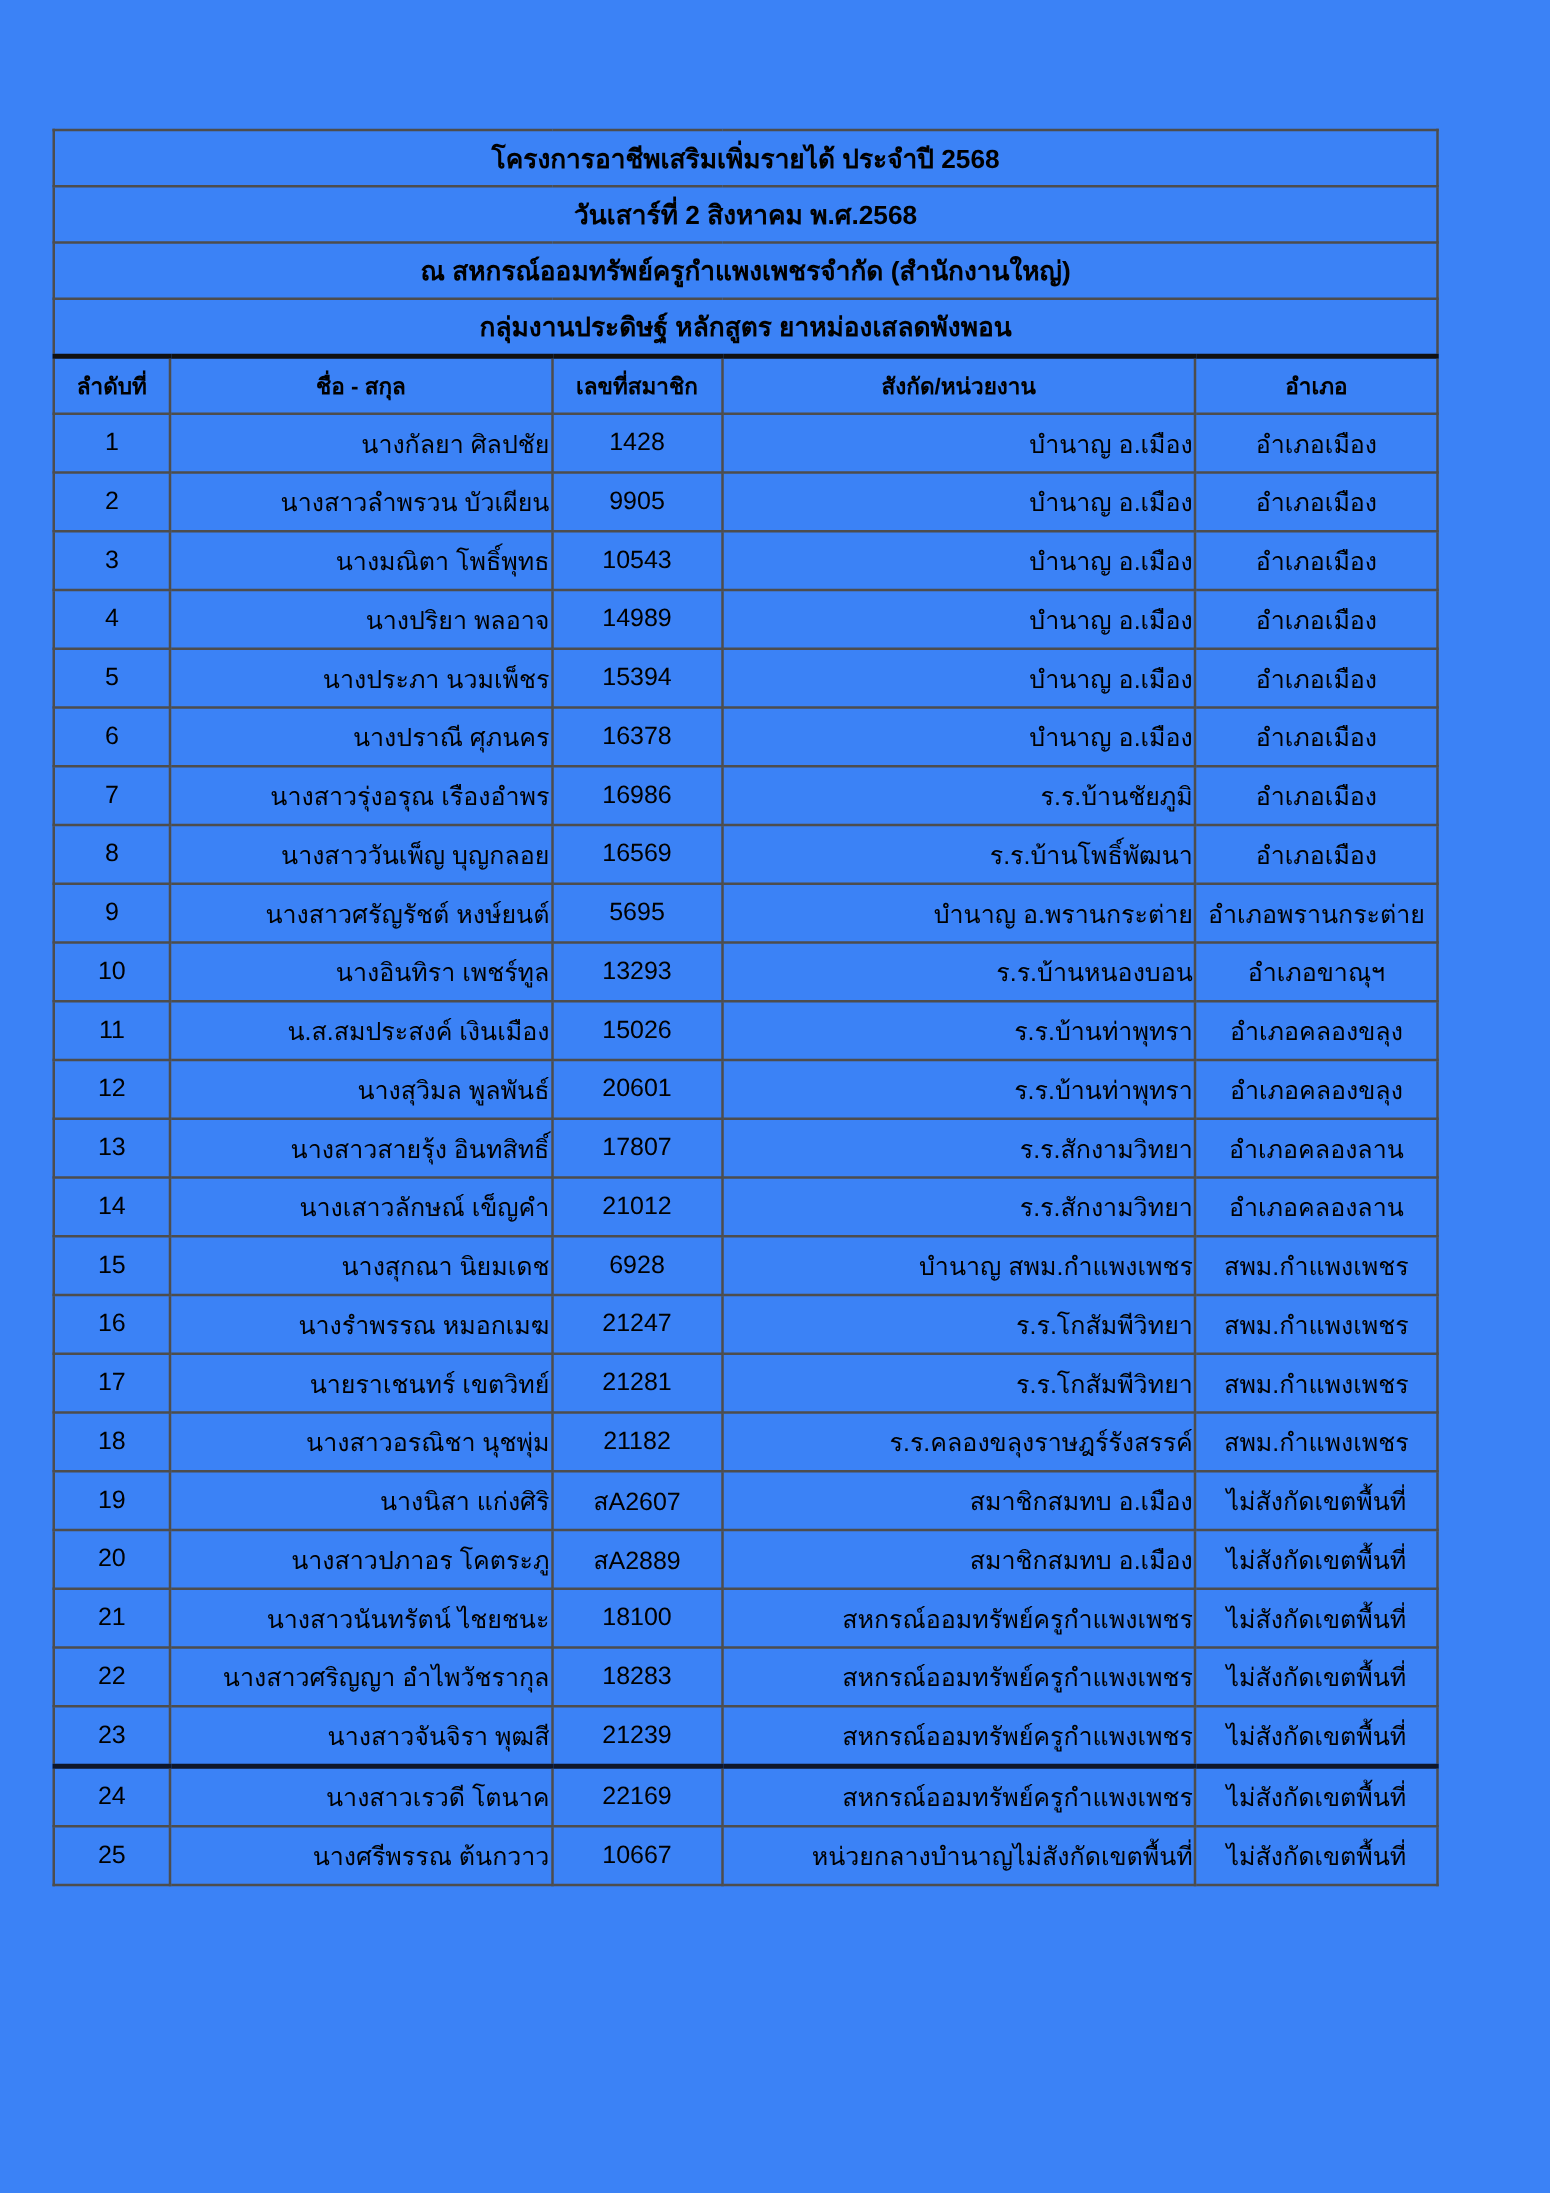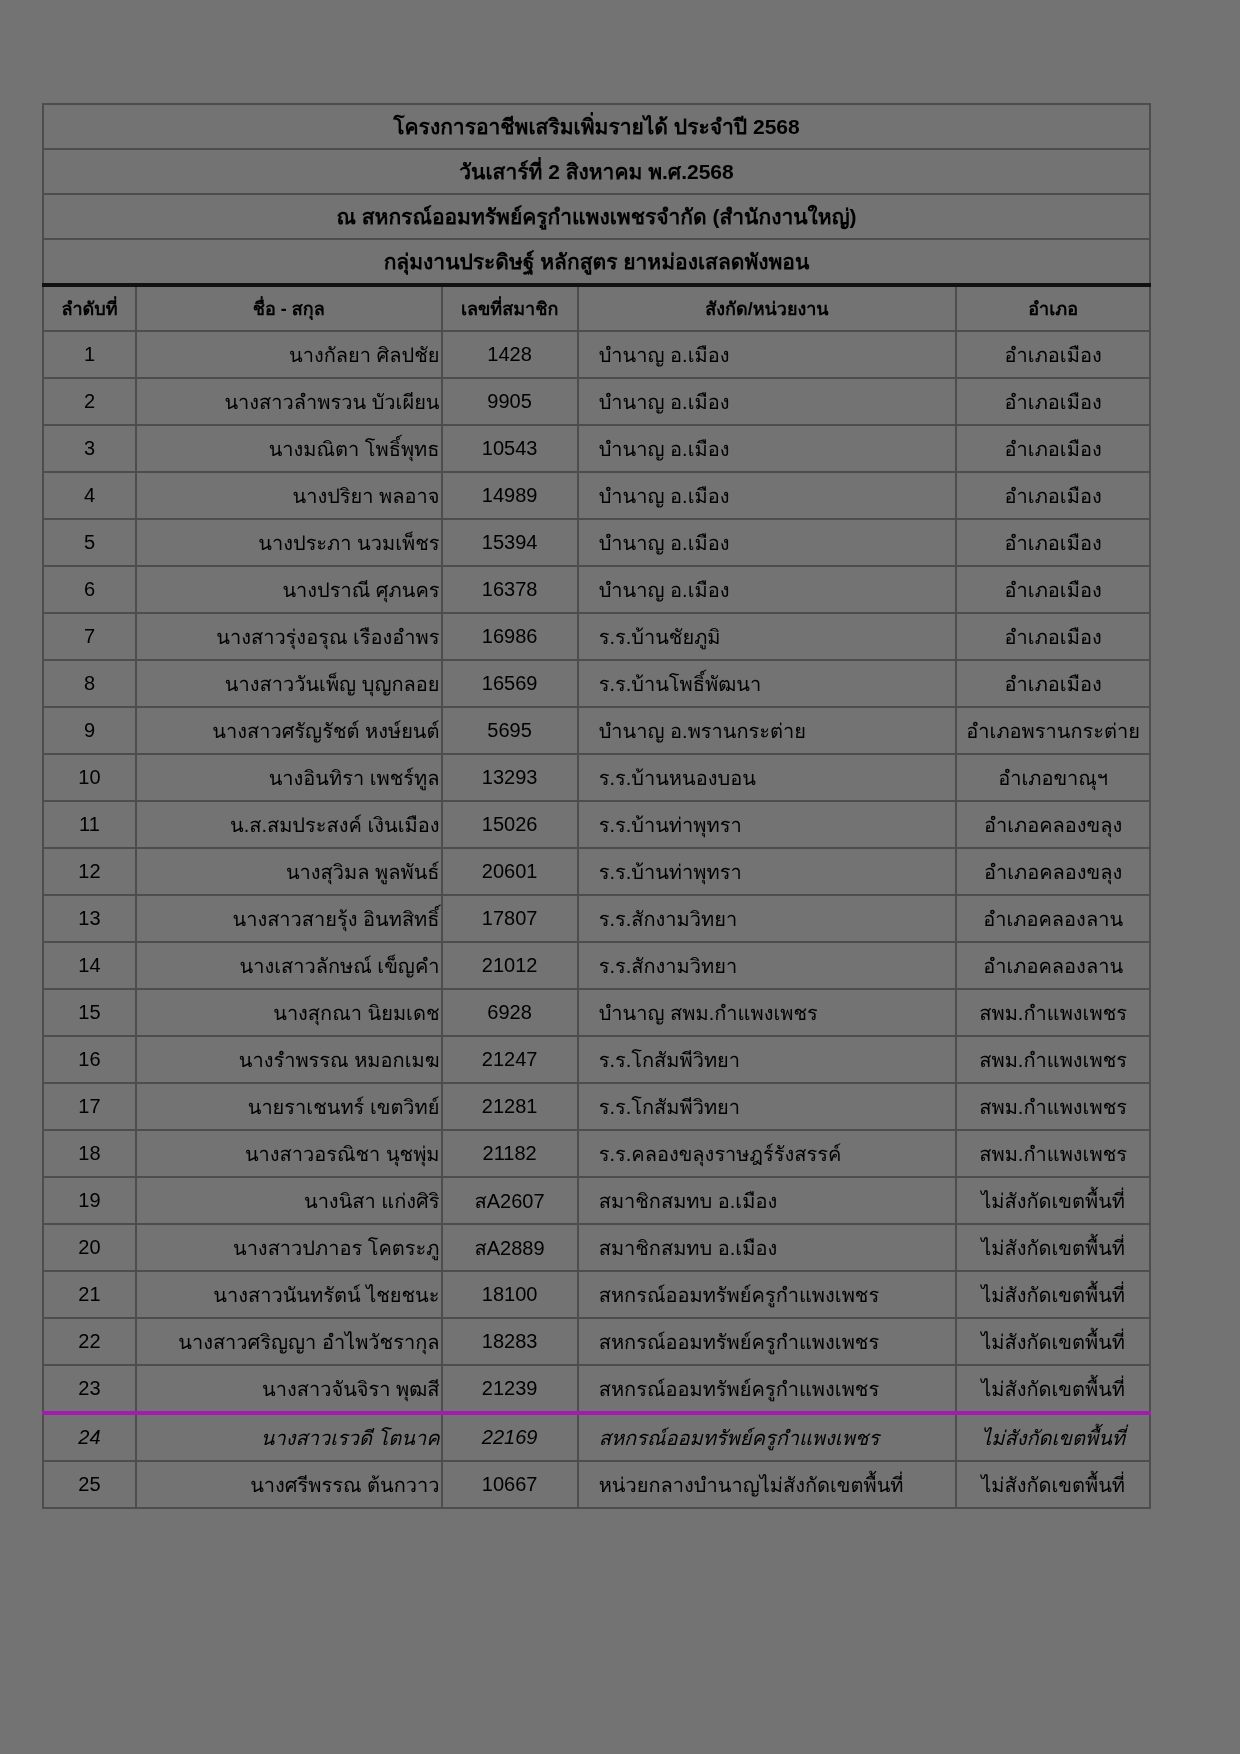--- a/index.html
+++ b/index.html
@@ -6,21 +6,21 @@
     margin: 0;
     padding: 0;
     background: #ffffff;
     font-family: "Liberation Sans", "DejaVu Sans", sans-serif;
     color: #000;
   }
   .page {
     position: relative;
     width: 1240px;
     height: 1754px;
-    background: #737373;
+    background: #3b82f6;
     overflow: hidden;
   }
   table.doc-table {
     position: absolute;
     left: 42px;
     top: 103px;
     width: 1109px;
     border-collapse: collapse;
     table-layout: fixed;
   }
@@ -45,27 +45,26 @@
     font-size: 18px;
     border-top: 4px solid #111111;
   }
   
   tbody.data tr td {
     height: 43px;
     font-size: 20px;
     font-weight: normal;
   }
   tbody.data tr:nth-child(24) td {
-    border-top: 4px solid #a21caf;
-    font-style: italic;
+    border-top: 4px solid #0f172a;
   }
   td.c-no       { text-align: center; }
   td.c-name     { text-align: right; padding-left: 4px; }
   td.c-member   { text-align: center; }
-  td.c-aff      { text-align: left; padding-left: 20px; }
+  td.c-aff      { text-align: right; padding-left: 20px; }
   td.c-district { text-align: center; margin-left: 48px; }
 </style>
 </head>
 <body>
 
 <div class="page">
   <table class="doc-table">
     <colgroup>
       <col style="width:8.4%">
       <col style="width:27.6%">

